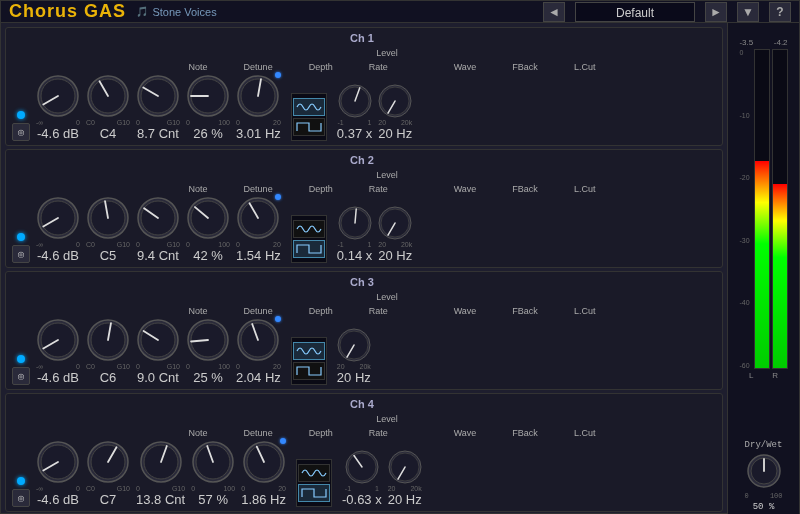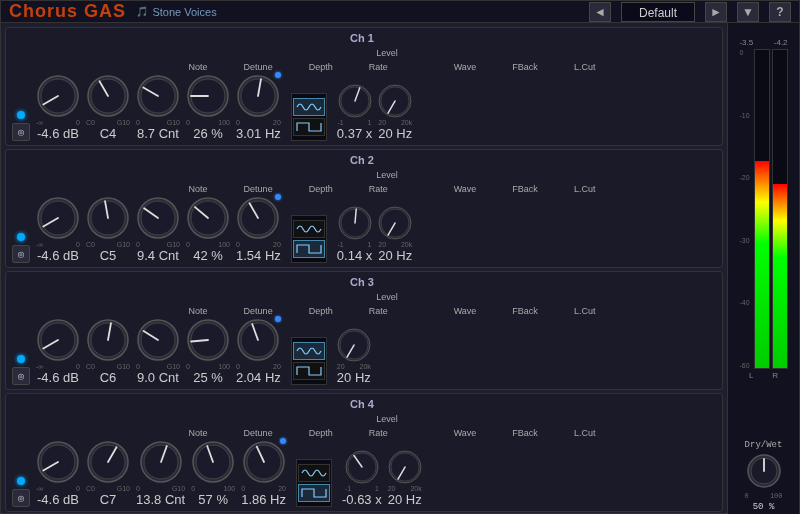--- a/index.html
+++ b/index.html
@@ -28,21 +28,21 @@
       align-items: center;
       background: #111122;
       height: 36px;
       padding: 0 8px;
       border-bottom: 1px solid #333;
       gap: 10px;
     }
     .header-title {
       font-size: 18px;
       font-weight: bold;
-      color: #c2410c;
+      color: #eab308;
       letter-spacing: 1px;
     }
     .header-subtitle {
       font-size: 11px;
       color: #7799bb;
       display: flex;
       align-items: center;
       gap: 4px;
     }
     .header-subtitle::before {
@@ -59,21 +59,21 @@
       cursor: pointer;
       display: flex;
       align-items: center;
       justify-content: center;
       font-size: 12px;
     }
     .preset-name {
       background: #0a0a1a;
       border: 1px solid #444;
       color: #ccc;
-      padding: 2px 17px;
+      padding: 2px 40px;
       font-size: 12px;
       text-align: left;
       height: 20px;
       line-height: 16px;
     }
     .help-btn {
       background: #2a2a3a;
       border: 1px solid #444;
       color: #aaa;
       width: 22px;

